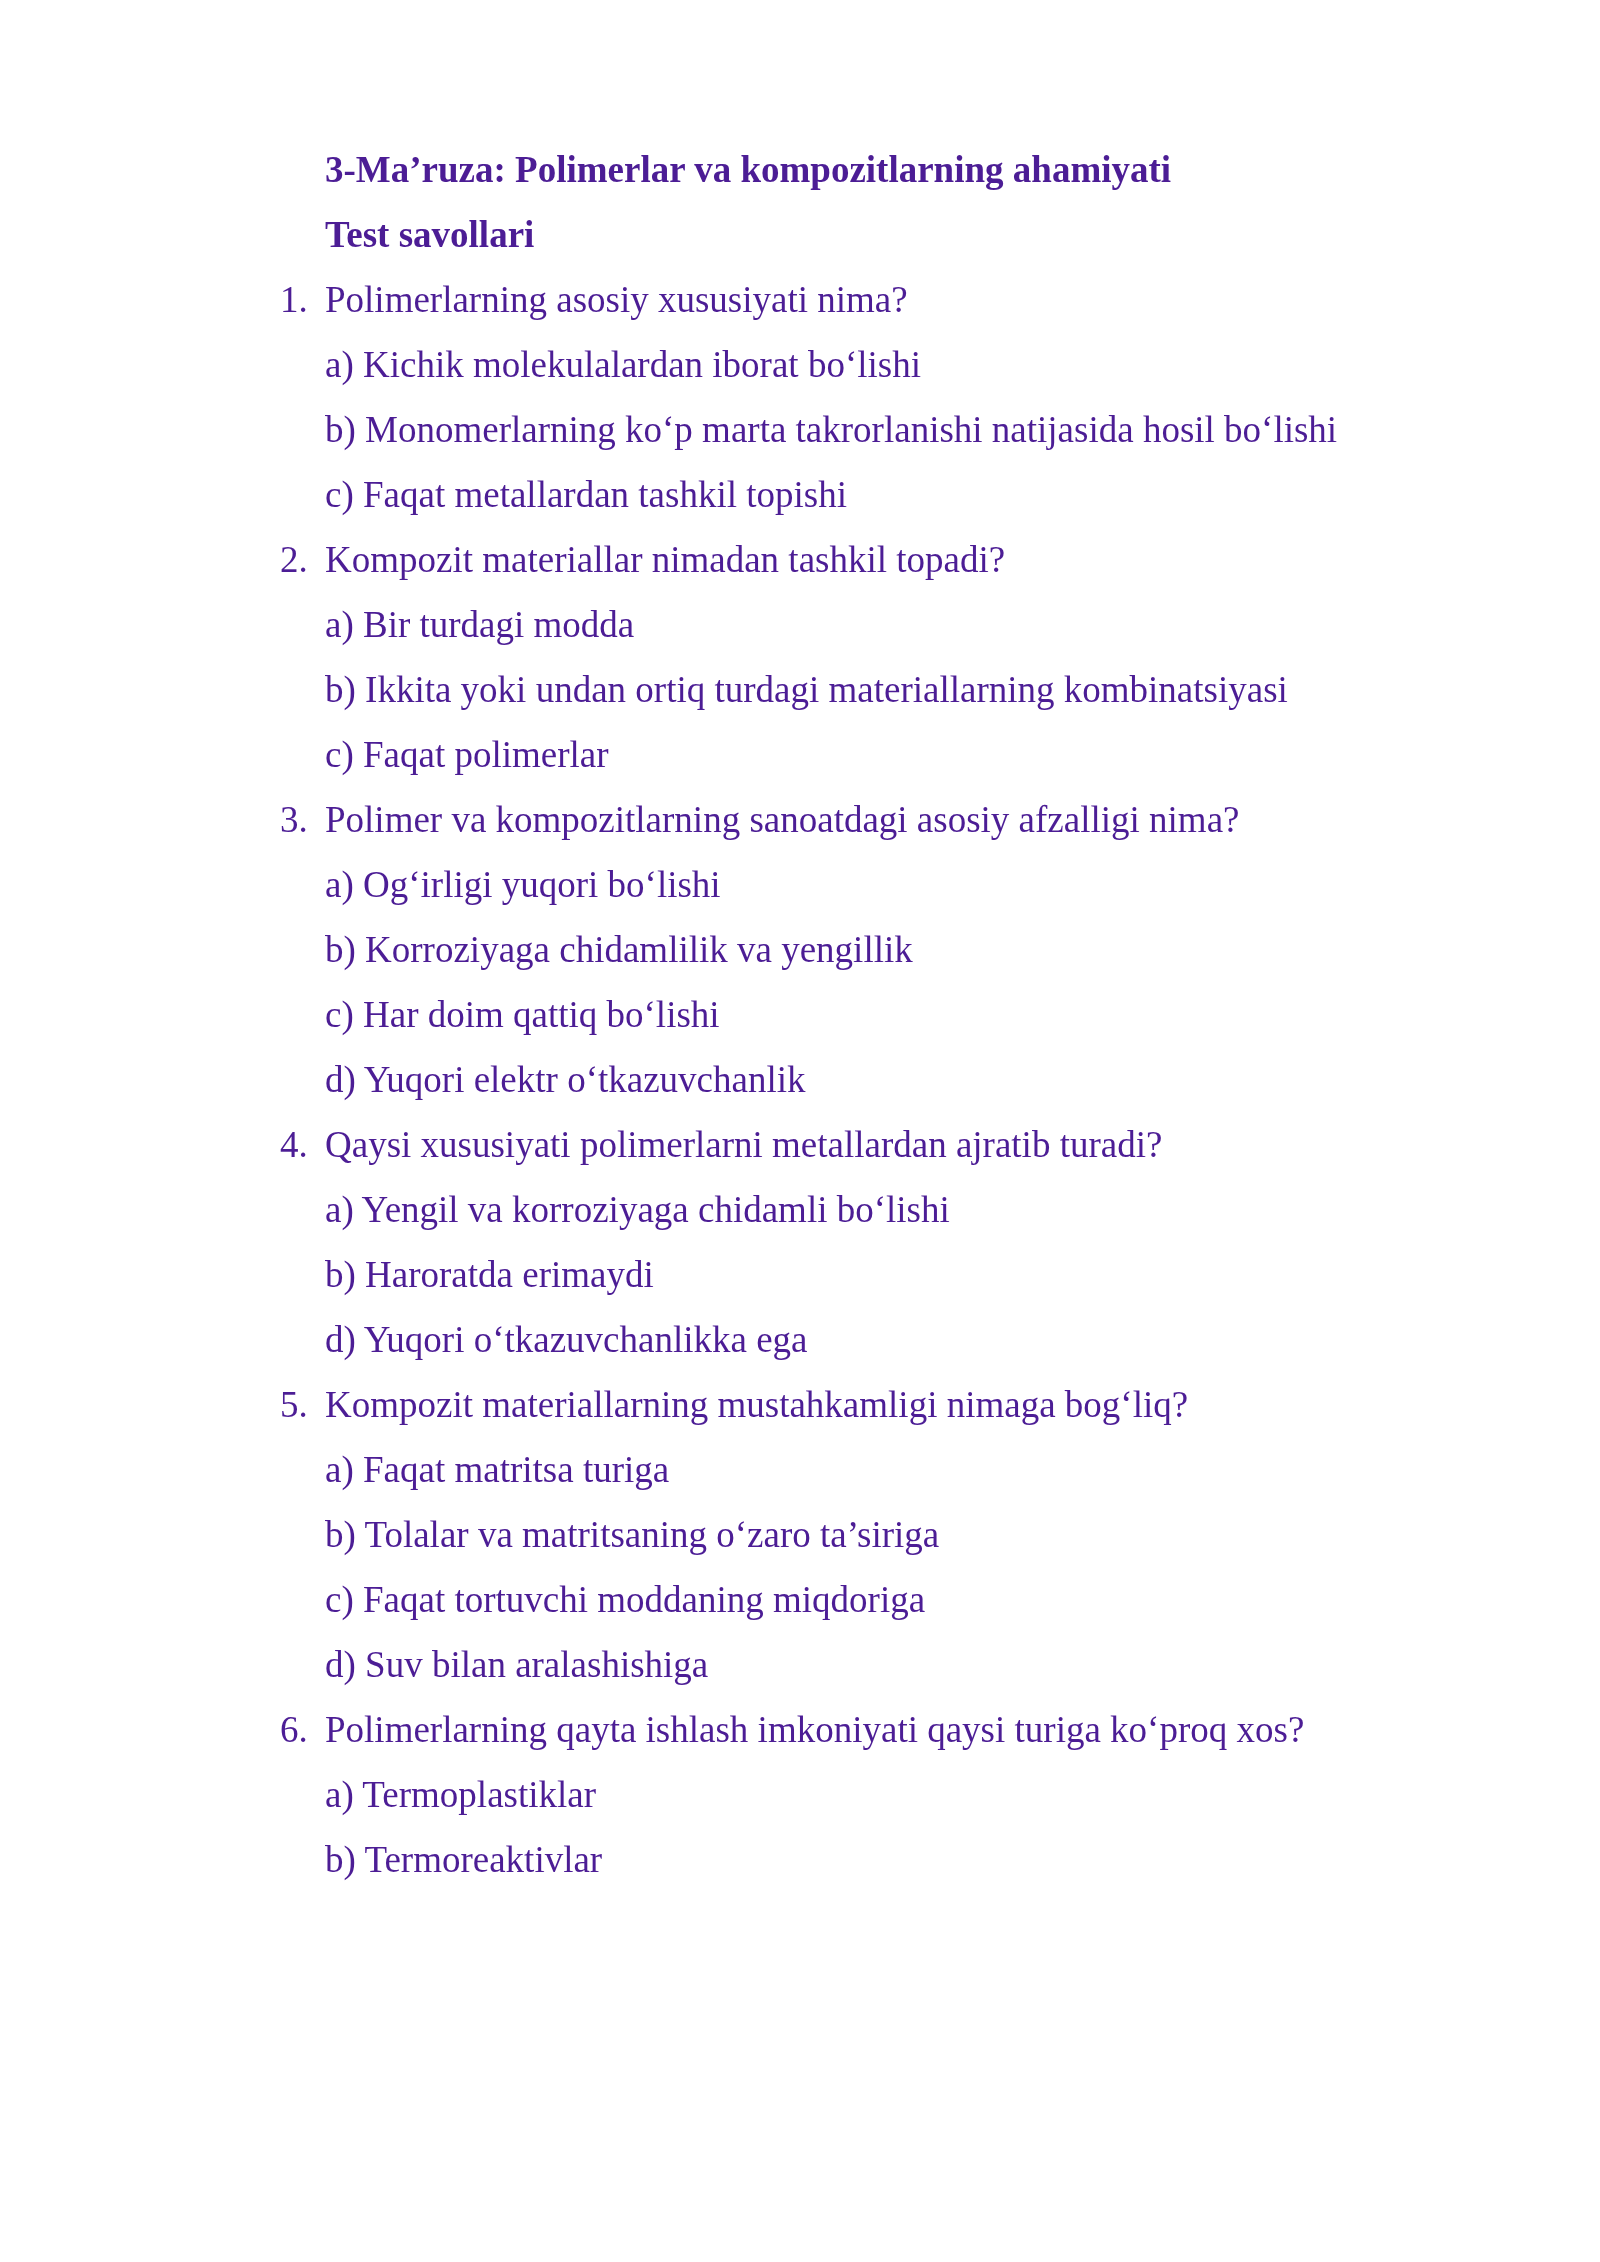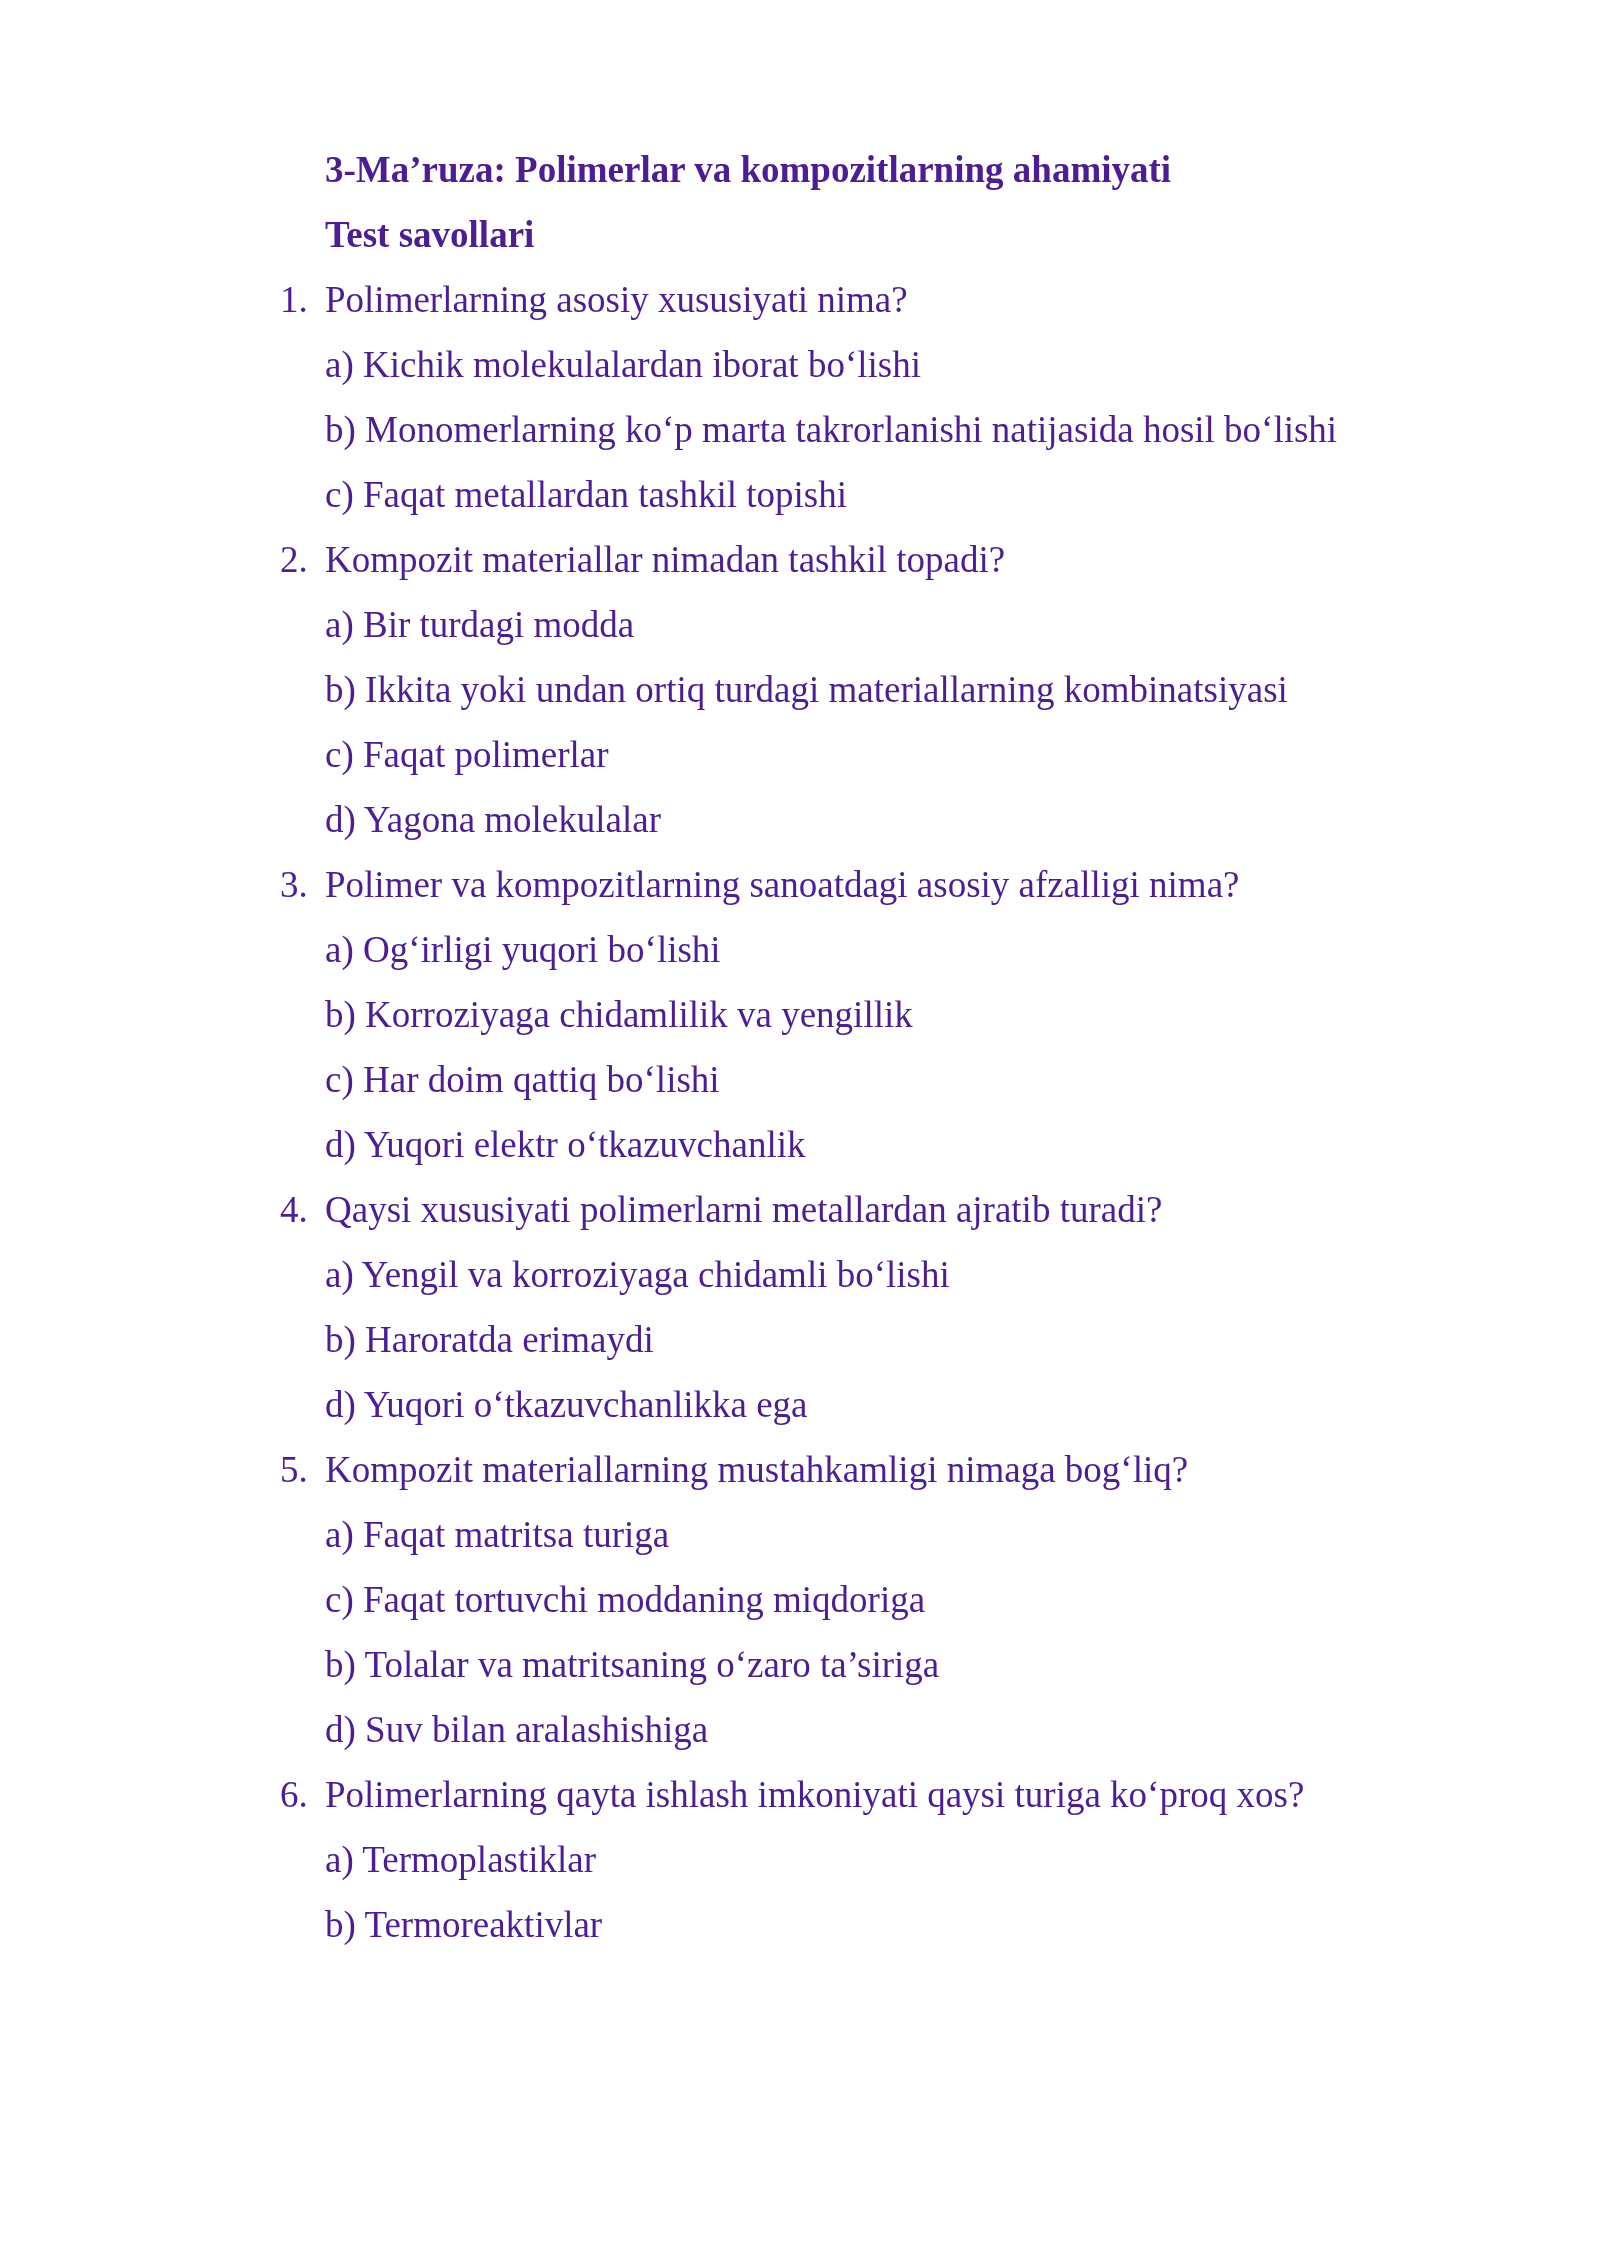--- a/index.html
+++ b/index.html
@@ -77,23 +77,20 @@
     </div>
     <div class="line">
       <span class="text">a) Bir turdagi modda</span>
     </div>
     <div class="line">
       <span class="text">b) Ikkita yoki undan ortiq turdagi materiallarning kombinatsiyasi</span>
     </div>
     <div class="line">
       <span class="text">c) Faqat polimerlar</span>
     </div>
-    <div class="line">
-      <span class="text">d) Yagona molekulalar</span>
-    </div>
 
     <div class="line">
       <span class="num">3.</span>
       <span class="text">Polimer va kompozitlarning sanoatdagi asosiy afzalligi nima?</span>
     </div>
     <div class="line">
       <span class="text">a) Og‘irligi yuqori bo‘lishi</span>
     </div>
     <div class="line">
       <span class="text">b) Korroziyaga chidamlilik va yengillik</span>
@@ -120,24 +117,24 @@
     </div>
 
     <div class="line">
       <span class="num">5.</span>
       <span class="text">Kompozit materiallarning mustahkamligi nimaga bog‘liq?</span>
     </div>
     <div class="line">
       <span class="text">a) Faqat matritsa turiga</span>
     </div>
     <div class="line">
-      <span class="text">c) Faqat tortuvchi moddaning miqdoriga</span>
+      <span class="text">b) Tolalar va matritsaning o‘zaro ta’siriga</span>
     </div>
     <div class="line">
-      <span class="text">b) Tolalar va matritsaning o‘zaro ta’siriga</span>
+      <span class="text">c) Faqat tortuvchi moddaning miqdoriga</span>
     </div>
     <div class="line">
       <span class="text">d) Suv bilan aralashishiga</span>
     </div>
 
     <div class="line">
       <span class="num">6.</span>
       <span class="text">Polimerlarning qayta ishlash imkoniyati qaysi turiga ko‘proq xos?</span>
     </div>
     <div class="line">

